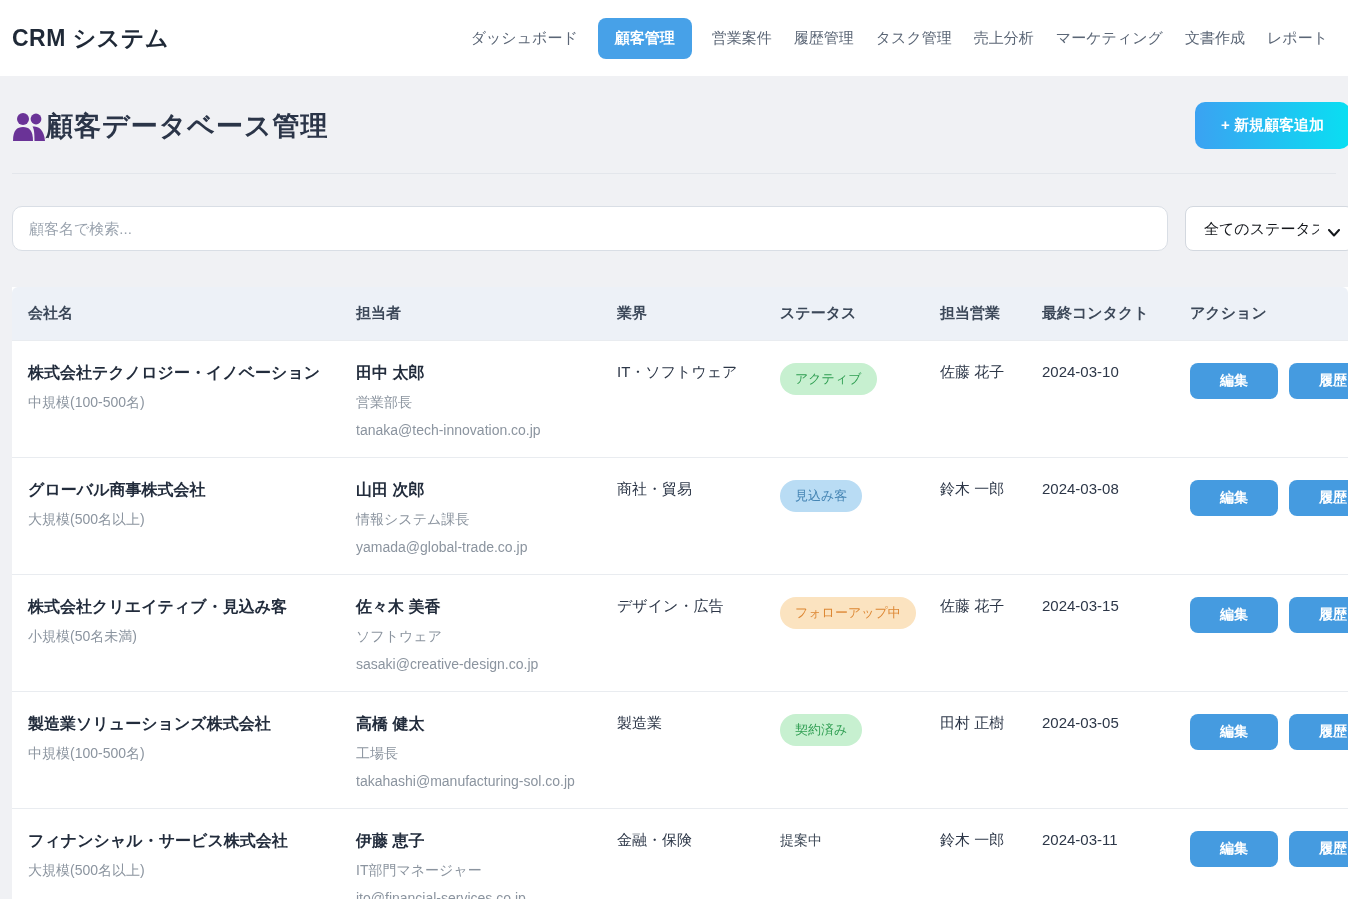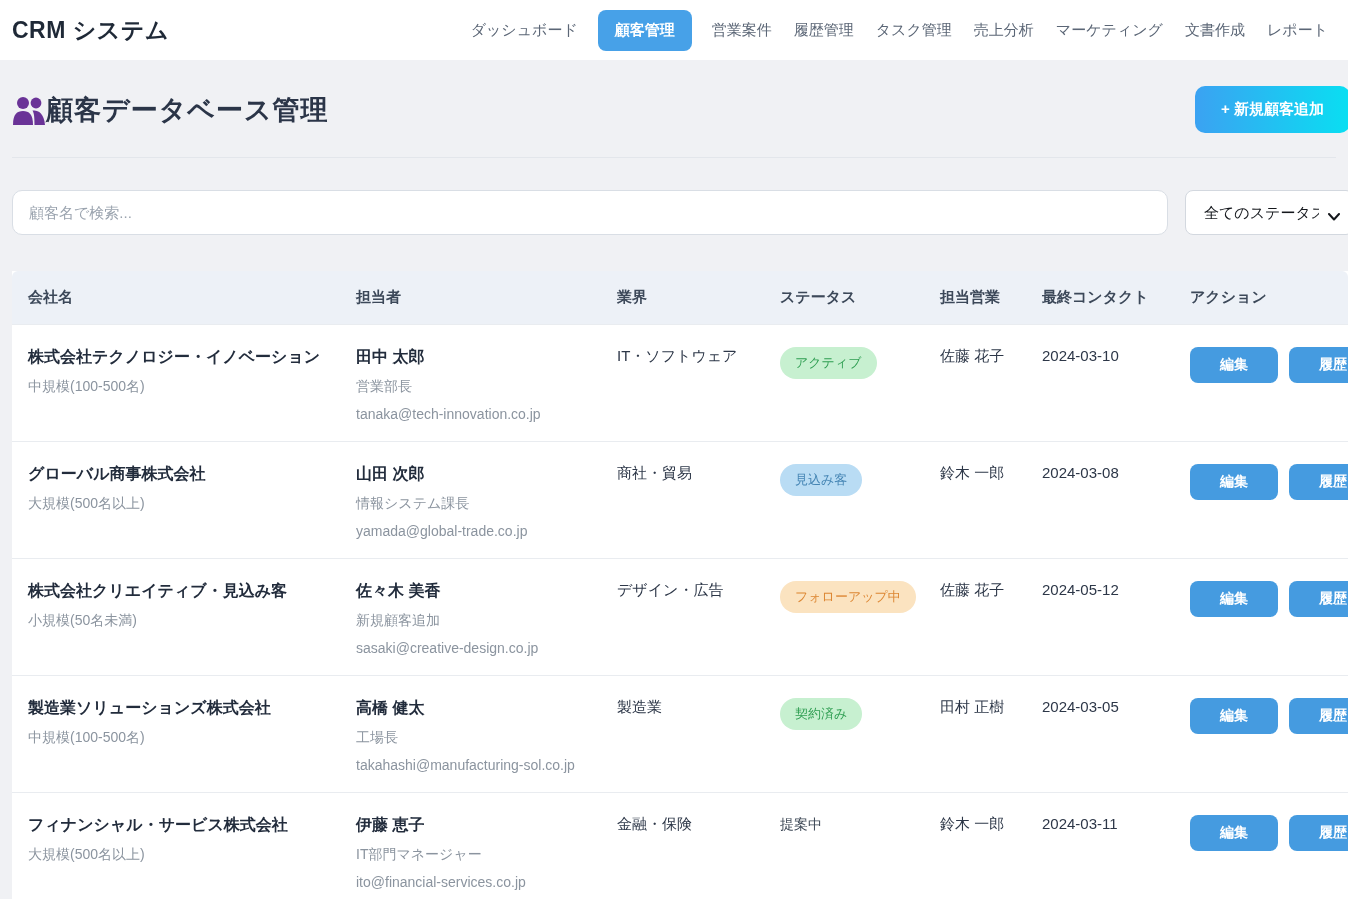--- a/index.html
+++ b/index.html
@@ -3,21 +3,21 @@
 <meta charset="utf-8">
 <style>
   * { box-sizing: border-box; margin: 0; padding: 0; }
   html, body {
     width: 1348px; height: 899px; overflow: hidden;
     font-family: "Liberation Sans", "DejaVu Sans", sans-serif;
     background: #f0f1f4;
   }
   
   .topnav {
-    height: 60px; background: #ffffff;
+    height: 76px; background: #ffffff;
     display: flex; align-items: center;
     padding: 0 18px 0 12px;
     text-align: center;
   }
   .logo { font-size: 23px; font-weight: bold; color: #1f2937; letter-spacing: .5px; }
   .nav-items { margin-left: auto; display: flex; align-items: center; gap: 18px; }
   .nav-item {
     font-size: 15px; color: #5b6676; text-decoration: none; cursor: pointer;
     padding: 10px 2px; border-radius: 8px; white-space: nowrap;
   }
@@ -187,27 +187,27 @@
     </div>
   </div>
 
   <div class="trow grid-row">
     <div class="td">
       <div class="company">株式会社クリエイティブ・見込み客</div>
       <div class="sub">小規模(50名未満)</div>
     </div>
     <div class="td">
       <div class="contact-name">佐々木 美香</div>
-      <div class="sub">新規顧客追加</div>
+      <div class="sub">ソフトウェア</div>
       <div class="sub email">sasaki@creative-design.co.jp</div>
     </div>
     <div class="td">デザイン・広告</div>
     <div class="td"><span class="badge badge-orange">フォローアップ中</span></div>
     <div class="td">佐藤 花子</div>
-    <div class="td">2024-05-12</div>
+    <div class="td">2024-03-15</div>
     <div class="td actions">
       <button class="act-btn">編集</button>
       <button class="act-btn">履歴</button>
     </div>
   </div>
 
   <div class="trow grid-row">
     <div class="td">
       <div class="company">製造業ソリューションズ株式会社</div>
       <div class="sub">中規模(100-500名)</div>

